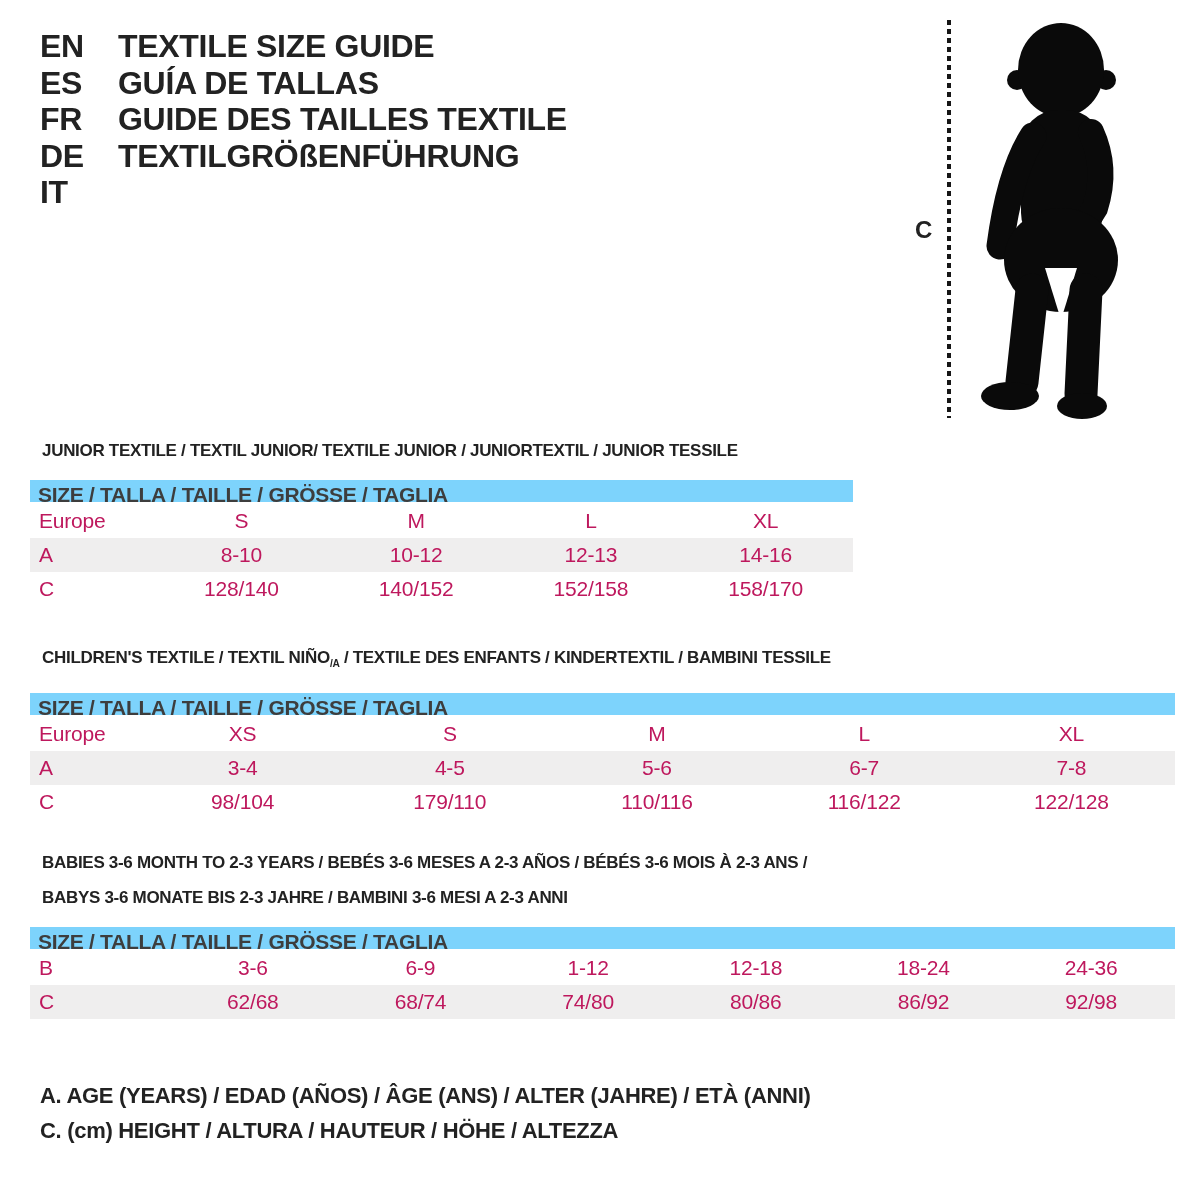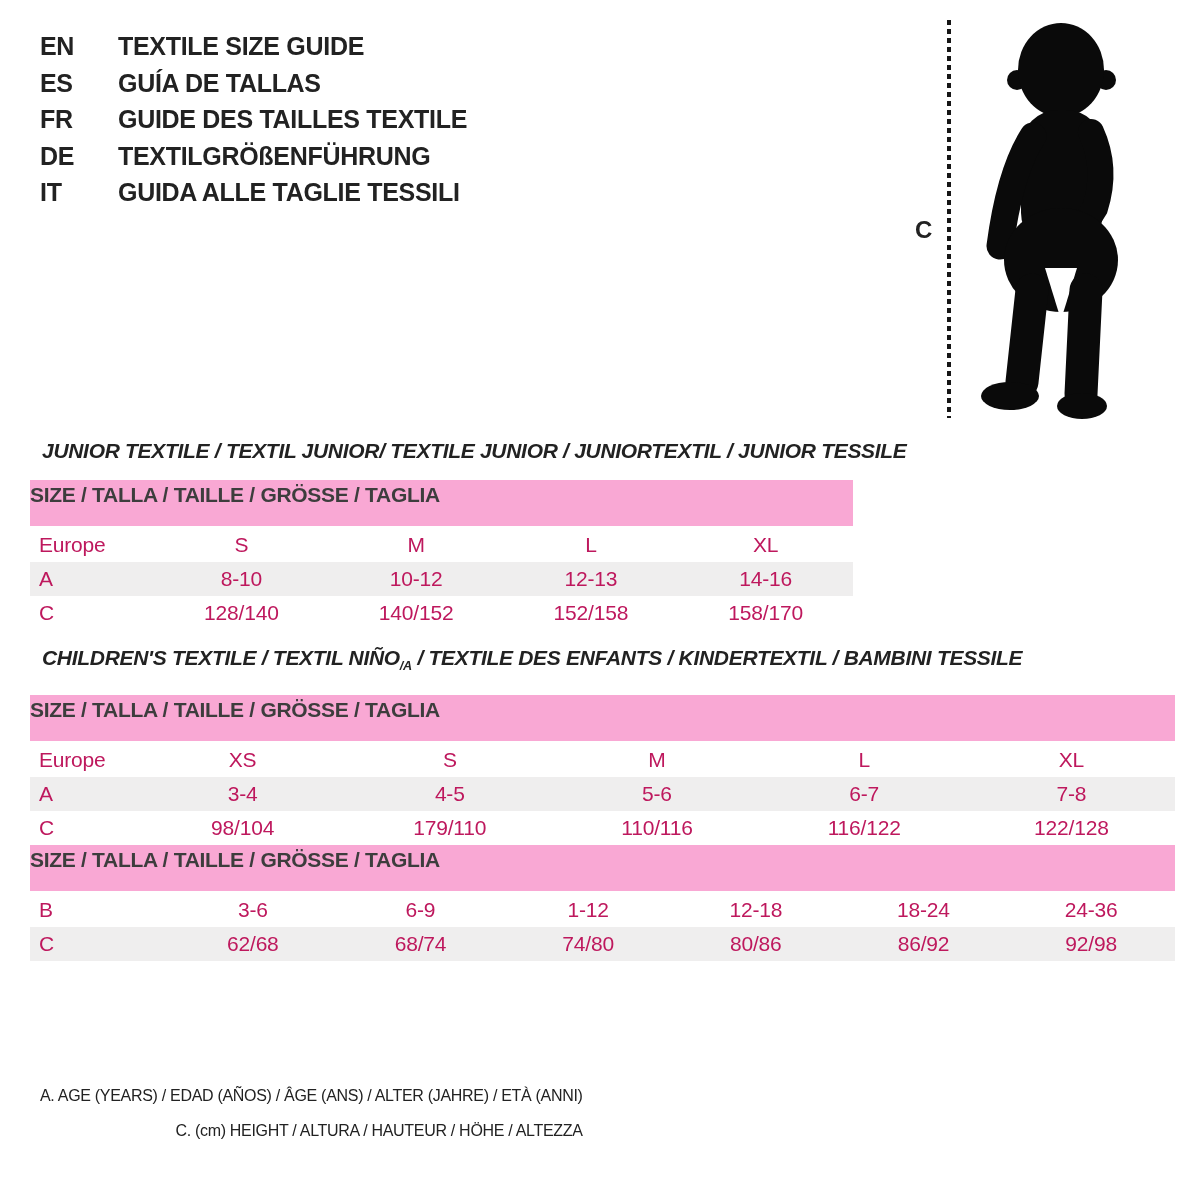--- a/index.html
+++ b/index.html
@@ -6,53 +6,53 @@
   body{
     width:1200px;height:1200px;background:#ffffff;position:relative;
     font-family:"Liberation Sans","DejaVu Sans",sans-serif;
     color:#222222;overflow:hidden;
     -webkit-font-smoothing:antialiased;
   }
   .condensed{letter-spacing:-0.3px;}
 
   
   .lang-header{position:absolute;left:40px;top:28px;}
-  .lang-row{display:flex;line-height:36.5px;font-size:25px;font-weight:bold;letter-spacing:-0.3px;}
+  .lang-row{display:flex;line-height:36.5px;font-size:32px;font-weight:bold;letter-spacing:-0.3px;}
   .lang-code{width:78px;flex:0 0 78px;}
 
   
   .figure{position:absolute;left:905px;top:12px;width:270px;height:412px;}
   .c-label{position:absolute;left:10px;top:204px;font-size:24px;font-weight:bold;}
   .dash-line{
     position:absolute;left:42px;top:8px;width:4px;height:398px;
     background:repeating-linear-gradient(to bottom,#161616 0px,#161616 5px,transparent 5px,transparent 9px);
   }
   .figure svg{position:absolute;left:64px;top:0;}
 
   
   .section{position:absolute;left:30px;}
   #section-0{top:434px;width:823px;}
   #section-1{top:641px;width:1145px;}
   #section-2{top:845px;width:1145px;}
-  .section-title{font-size:21px;font-weight:bold;line-height:34px;margin:0 0 12px 12px;letter-spacing:-0.3px;white-space:nowrap;font-style:italic;}
+  .section-title{font-size:17px;font-weight:bold;line-height:34px;margin:0 0 12px 12px;letter-spacing:-0.3px;white-space:nowrap;}
   #section-2 .section-title{line-height:35px;}
   .section-title .sub{font-size:0.6em;vertical-align:sub;}
-  .size-bar{height:46px;line-height:30px;background:#f9a8d4;color:#3d3d3d;
-    font-size:21px;font-weight:bold;margin-bottom:2px;letter-spacing:-0.3px;}
+  .size-bar{height:22px;line-height:30px;background:#7dd3fc;color:#3d3d3d;
+    font-size:21px;font-weight:bold;padding-left:8px;margin-bottom:2px;letter-spacing:-0.3px;}
   table.size-table{width:100%;border-collapse:collapse;table-layout:fixed;}
   .size-table td{height:34px;font-size:21px;text-align:center;padding:0;letter-spacing:-0.2px;color:#be185d;}
   .size-table td.rowlabel{text-align:left;padding-left:9px;}
   #section-0 td.rowlabel{width:115px;}
   #section-1 td.rowlabel{width:100px;}
   #section-2 td.rowlabel{width:130px;}
   tr.shaded{background:#efeeee;}
 
   
   .legend{position:absolute;left:40px;top:1078px;}
-  .legend-line{font-size:16px;font-weight:normal;line-height:35px;letter-spacing:-0.3px;white-space:nowrap;text-align:right;}
+  .legend-line{font-size:22px;font-weight:bold;line-height:35px;letter-spacing:-0.3px;white-space:nowrap;}
 </style>
 </head>
 <body>
 
 <div class="lang-header condensed" id="lang-header">
     <div class="lang-row">
       <span class="lang-code">EN</span>
       <span class="lang-label">TEXTILE SIZE GUIDE</span>
     </div>
     <div class="lang-row">
@@ -62,21 +62,20 @@
     <div class="lang-row">
       <span class="lang-code">FR</span>
       <span class="lang-label">GUIDE DES TAILLES TEXTILE</span>
     </div>
     <div class="lang-row">
       <span class="lang-code">DE</span>
       <span class="lang-label">TEXTILGRÖßENFÜHRUNG</span>
     </div>
     <div class="lang-row">
       <span class="lang-code">IT</span>
-      <span class="lang-label">GUIDA ALLE TAGLIE TESSILI</span>
     </div>
   </div>
 
 <div class="figure">
   <span class="c-label">C</span>
   <div class="dash-line"></div>
   <svg width="180" height="412" viewBox="0 0 180 412" aria-hidden="true">
     <g fill="#0a0a0a" stroke="#0a0a0a" stroke-linecap="round">
 
       <circle cx="48" cy="68" r="10" stroke="none"></circle>
@@ -161,20 +160,21 @@
             <td>98/104</td>
             <td>179/110</td>
             <td>110/116</td>
             <td>116/122</td>
             <td>122/128</td>
           </tr>
         </tbody>
       </table>
     </div>
     <div class="section" id="section-2">
+      <div class="section-title condensed"><span>BABIES 3-6 MONTH TO 2-3 YEARS / BEBÉS 3-6 MESES A 2-3 AÑOS / BÉBÉS 3-6 MOIS À 2-3 ANS /</span><br><span>BABYS 3-6 MONATE BIS 2-3 JAHRE / BAMBINI 3-6 MESI A 2-3 ANNI</span></div>
       <div class="size-bar">SIZE / TALLA / TAILLE / GRÖSSE / TAGLIA</div>
       <table class="size-table">
         <tbody>
           <tr>
             <td class="rowlabel">B</td>
             <td>3-6</td>
             <td>6-9</td>
             <td>1-12</td>
             <td>12-18</td>
             <td>18-24</td>

